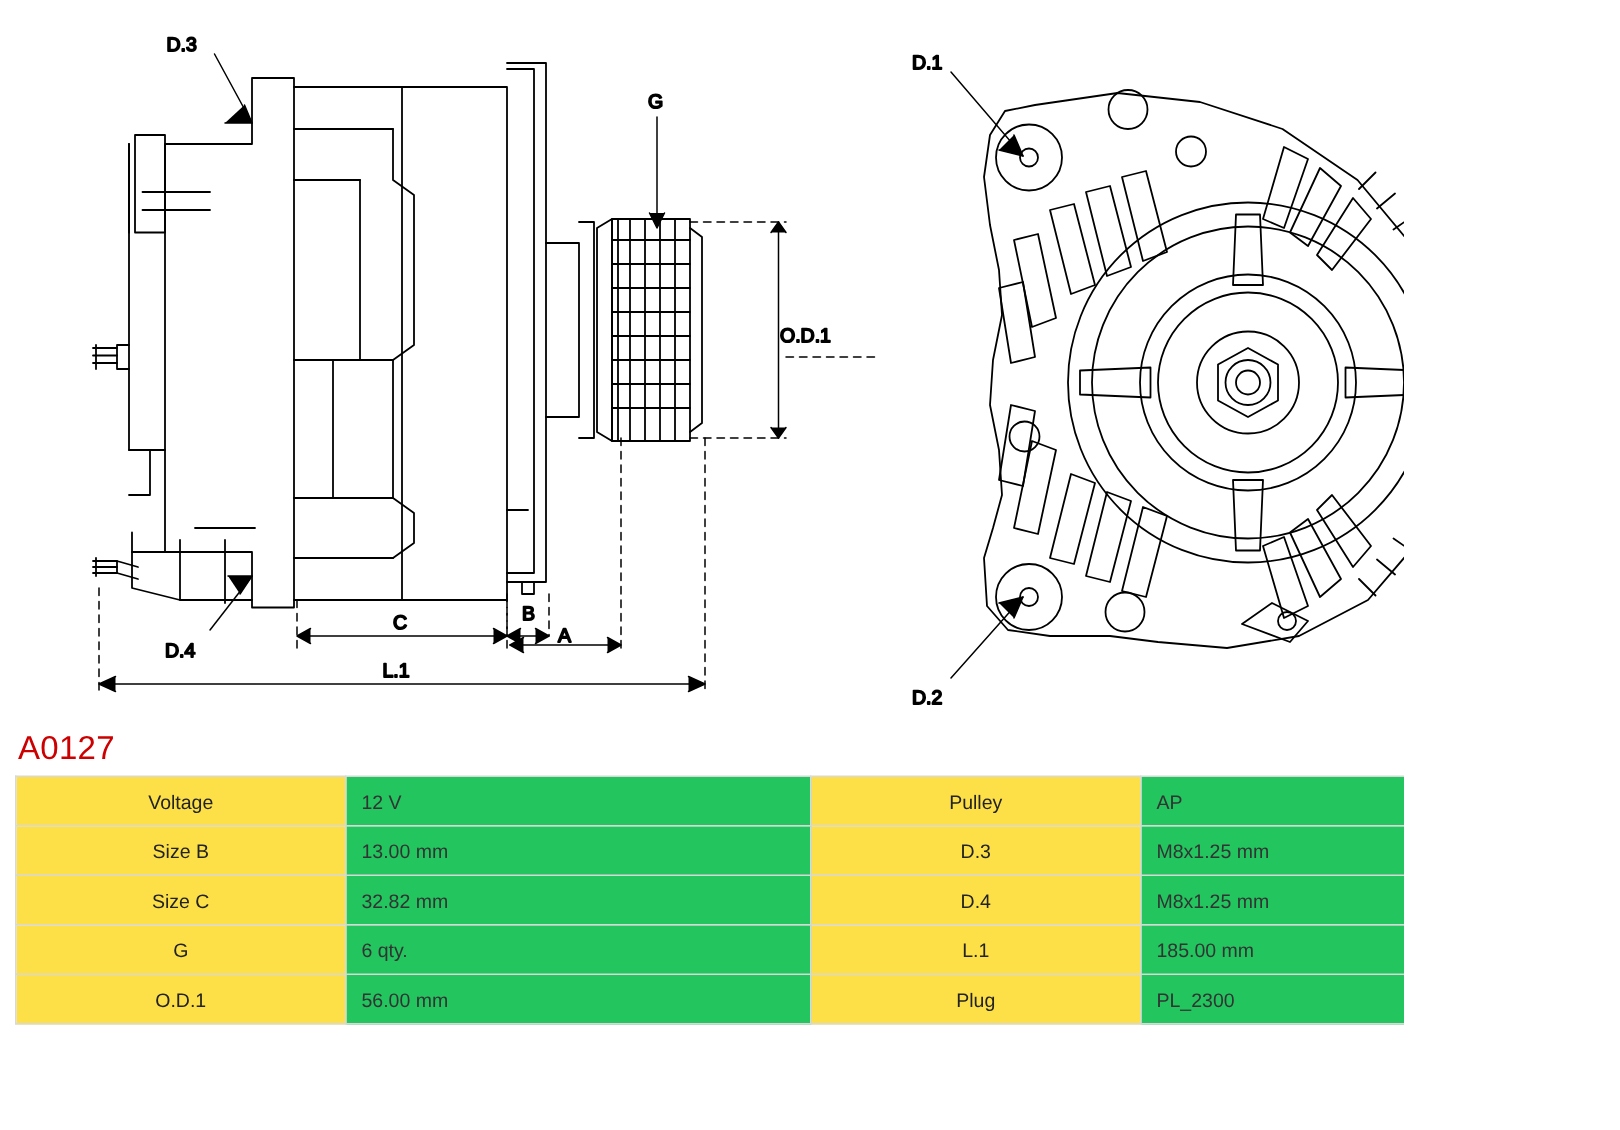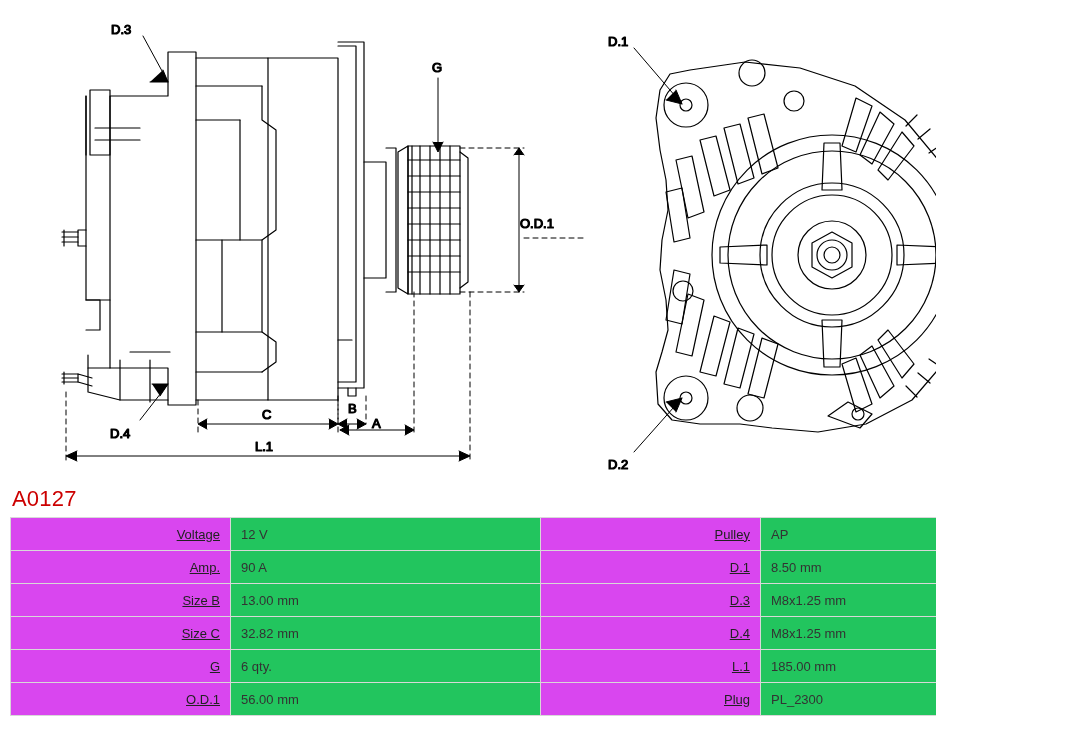--- a/index.html
+++ b/index.html
@@ -34,25 +34,24 @@
   }
   .spec-table td {
     height: 33px;
     border: 1px solid #d8d8d8;
     font-size: 13px;
     color: #333333;
     padding: 0 10px;
     vertical-align: middle;
   }
   .spec-table td.label {
-    background: #d946ef;
-    text-align: right;
+    background: #fde047;
+    text-align: center;
     color: #222;
     width: 220px;
-    text-decoration: underline;
   }
   .spec-table td.value {
     background: #22c55e;
     text-align: left;
     width: 310px;
   }
 
   .diag-label {
     font-family: "Liberation Sans", sans-serif;
     font-size: 13px;
@@ -243,26 +242,20 @@
 
   <table class="spec-table">
     <tbody>
       <tr>
         <td class="label">Voltage</td>
         <td class="value">12 V</td>
         <td class="label">Pulley</td>
         <td class="value">AP</td>
       </tr>
       <tr>
-        <td class="label">Amp.</td>
-        <td class="value">90 A</td>
-        <td class="label">D.1</td>
-        <td class="value">8.50 mm</td>
-      </tr>
-      <tr>
         <td class="label">Size B</td>
         <td class="value">13.00 mm</td>
         <td class="label">D.3</td>
         <td class="value">M8x1.25 mm</td>
       </tr>
       <tr>
         <td class="label">Size C</td>
         <td class="value">32.82 mm</td>
         <td class="label">D.4</td>
         <td class="value">M8x1.25 mm</td>

